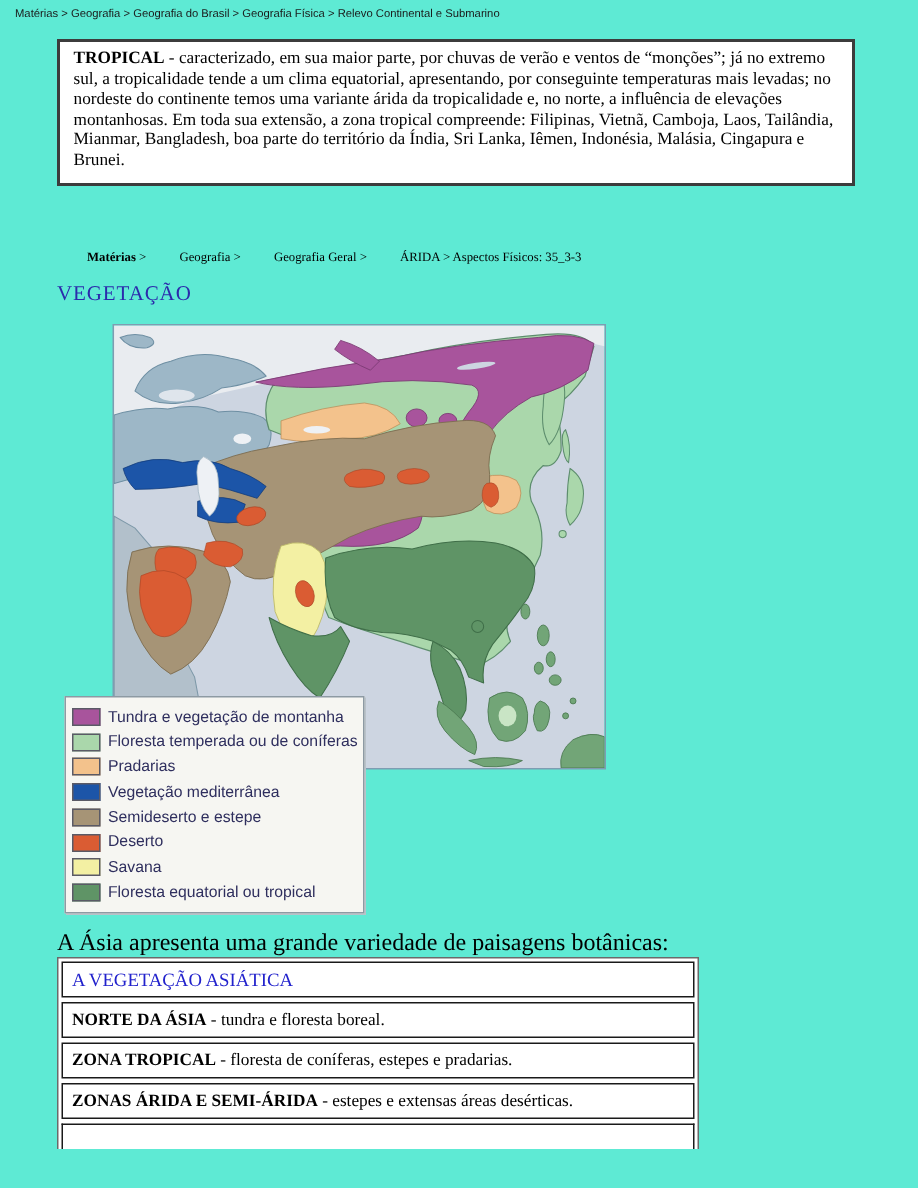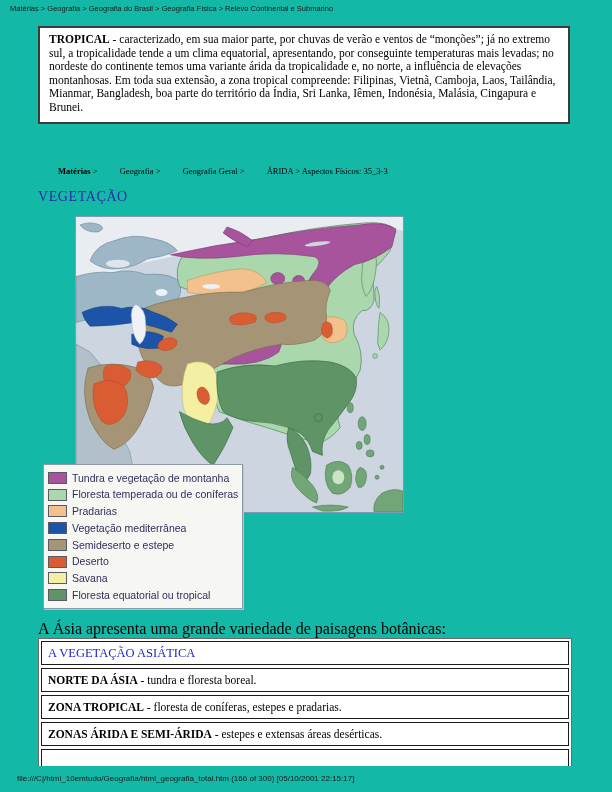--- a/index.html
+++ b/index.html
@@ -1,17 +1,17 @@
 <!DOCTYPE html>
 <html><head>
 <meta charset="utf-8">
 <style>
   html,body{margin:0;padding:0;background:#ffffff;}
   #page{
-    position:relative;width:612px;height:792px;background:#14b8a6;overflow:hidden;
+    position:relative;width:612px;height:792px;background:#5eead4;overflow:hidden;
     font-family:"Liberation Serif", serif;color:#000;
   }
   .abs{position:absolute;}
 
   
   .print-line{font-family:"Liberation Sans", sans-serif;font-size:7.5px;color:#1a1a1a;white-space:nowrap;}
 
   
   .frame-box{
     left:38px;top:26px;width:532px;box-sizing:border-box;
@@ -46,21 +46,21 @@
   .legend-label{
     font-family:"Liberation Sans", sans-serif;font-size:10.5px;color:#2f2f5e;
     white-space:nowrap;line-height:1;
   }
 
   
   .intro{left:38px;top:620px;font-size:16px;}
 
   
   .veg-table{
-    left:38px;top:638px;width:534px;box-sizing:border-box;
+    left:38px;top:638px;width:428px;box-sizing:border-box;
     border:1px solid #6a6a6a;border-bottom:none;
     padding:2px 2px 0 2px;background:#fff;
   }
   .veg-row{
     box-sizing:border-box;border:1px solid #1a1a1a;background:#fff;
     height:24px;margin-bottom:3px;display:flex;align-items:center;
     padding:0 6px;font-size:11.5px;white-space:nowrap;overflow:hidden;
   }
   .veg-row.header{color:#2222cc;font-size:12.5px;height:24px;}
   .veg-row b{font-weight:bold;}
@@ -237,15 +237,14 @@
       <b>ZONA TROPICAL</b>
         <span class="desc"> - floresta de coníferas, estepes e pradarias.</span>
     </div>
     <div class="veg-row">
       <b>ZONAS ÁRIDA E SEMI-ÁRIDA</b>
         <span class="desc"> - estepes e extensas áreas desérticas.</span>
     </div>
     <div class="veg-row partial"></div>
   </div>
 
-  <div class="abs print-line" style="left:17px;top:774px;font-size:8px;">file:///C|/html_10emtudo/Geografia/html_geografia_total.htm (166 of 300) [05/10/2001 22:15:17]</div>
 
 </div>
 
 </body></html>

